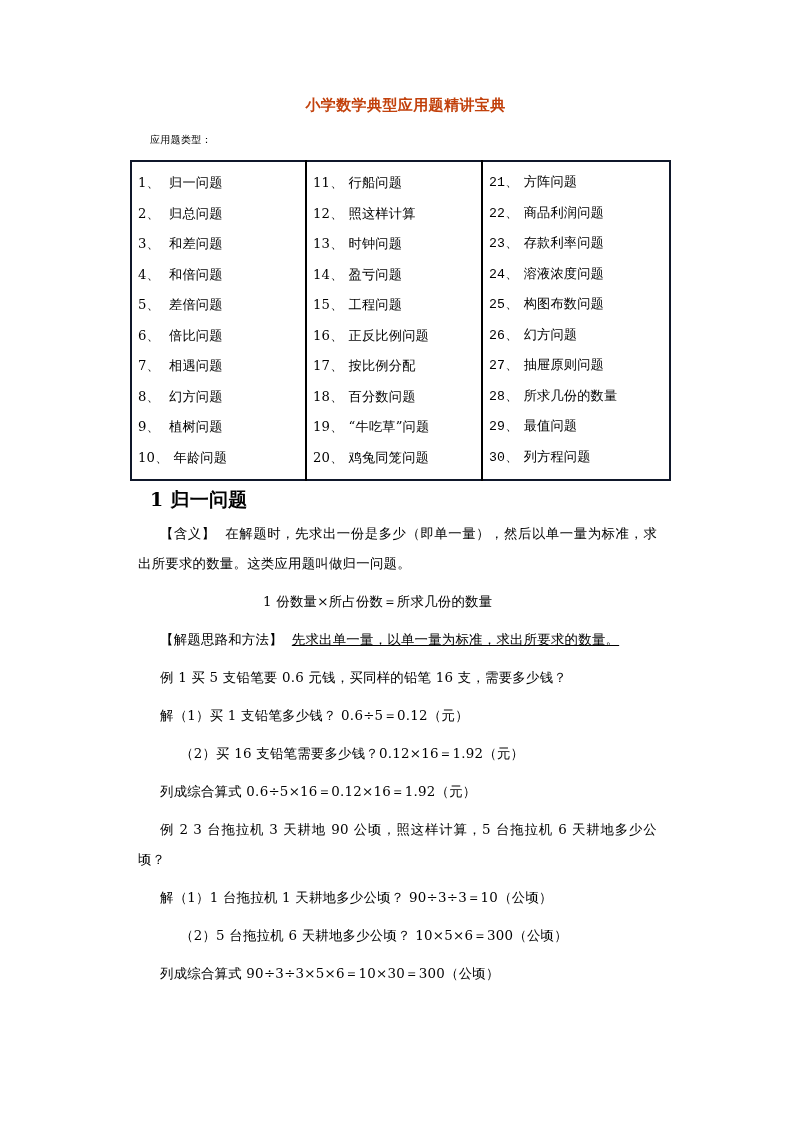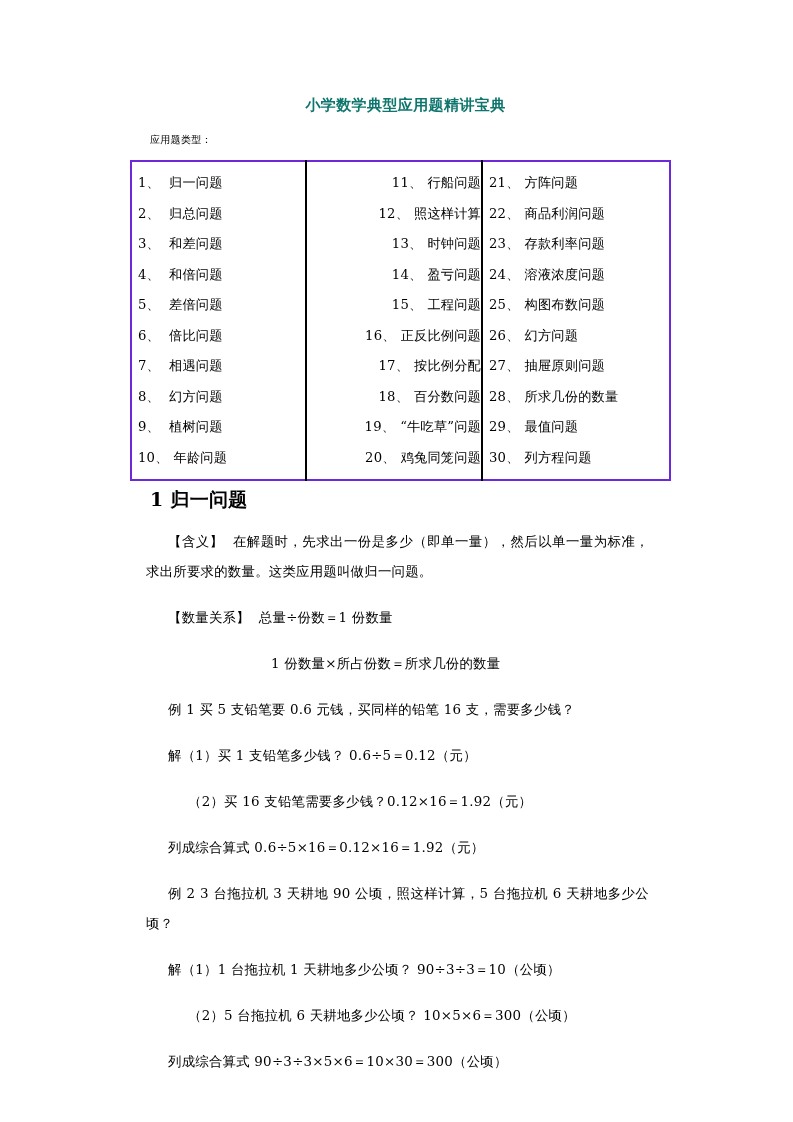--- a/index.html
+++ b/index.html
@@ -49,21 +49,21 @@
     padding-left: 20px;
     letter-spacing: 0.3px;
   }
 
   
   .types-table {
     border-collapse: collapse;
     width: 533px;
     table-layout: fixed;
     margin: 0 0 6px 0;
-    border: 2px solid #6d28d9;
+    border: 2px solid #0f172a;
   }
   .types-table td {
     border: 0;
     padding: 0;
     vertical-align: top;
   }
   .types-table td.col {
     border-right: 2px solid #000000;
   }
   .types-table td.col.last {
@@ -97,39 +97,39 @@
     font-size: 19px;
     font-weight: bold;
     line-height: 24px;
     margin: 4px 0 2px 0;
     padding-left: 20px;
     letter-spacing: 0.3px;
   }
   p.body-line {
     font-size: 13.4px;
     line-height: 30px;
-    margin: 16px;
+    margin: 8px;
     letter-spacing: 0.25px;
     text-align: justify;
   }
   p.indent1 { text-indent: 22px; }
   p.indent2 { padding-left: 42px; text-indent: 0; }
   p.indent3 { padding-left: 125px; text-indent: 0; }
   p.indent-ans { padding-left: 42px; text-indent: 0; }
 
   .tag { font-weight: normal; }
   .ul { text-decoration: underline; }
 </style>
 </head>
 <body>
 
 <div class="page">
   <div class="content">
 
-    <h1 class="doc-title" style="color:#0f766e;font-family:Liberation Serif, serif;">小学数学典型应用题精讲宝典</h1>
+    <h1 class="doc-title" style="color:#c2410c;font-family:Liberation Serif, serif;">小学数学典型应用题精讲宝典</h1>
 
     <div class="sub-label">应用题类型：</div>
 
     <table class="types-table">
       <tbody>
           <tr>
         <td class="col" style="width:173px;">
           <div class="col-inner">
             <div class="type-item">
               <span class="type-num">1、</span><span class="type-text">归一问题</span>
@@ -157,21 +157,21 @@
             </div>
             <div class="type-item">
               <span class="type-num">9、</span><span class="type-text">植树问题</span>
             </div>
             <div class="type-item">
               <span class="type-num wide">10、</span><span class="type-text">年龄问题</span>
             </div>
           </div>
         </td>
 
-        <td class="col" style="width:174px;text-align:right;">
+        <td class="col" style="width:174px;">
           <div class="col-inner">
             <div class="type-item">
               <span class="type-num wide">11、</span><span class="type-text">行船问题</span>
             </div>
             <div class="type-item">
               <span class="type-num wide">12、</span><span class="type-text">照这样计算</span>
             </div>
             <div class="type-item">
               <span class="type-num wide">13、</span><span class="type-text">时钟问题</span>
             </div>
@@ -192,21 +192,21 @@
             </div>
             <div class="type-item">
               <span class="type-num wide">19、</span><span class="type-text">“牛吃草”问题</span>
             </div>
             <div class="type-item">
               <span class="type-num wide">20、</span><span class="type-text">鸡兔同笼问题</span>
             </div>
           </div>
         </td>
 
-        <td class="col last" style="width:186px;">
+        <td class="col last" style="width:186px;font-family:Liberation Mono, monospace;">
           <div class="col-inner">
             <div class="type-item">
               <span class="type-num wide">21、</span><span class="type-text">方阵问题</span>
             </div>
             <div class="type-item">
               <span class="type-num wide">22、</span><span class="type-text">商品利润问题</span>
             </div>
             <div class="type-item">
               <span class="type-num wide">23、</span><span class="type-text">存款利率问题</span>
             </div>
@@ -234,25 +234,25 @@
           </div>
         </td>
       </tr>
     </tbody>
       </table>
 
     <div class="section-head">1 归一问题</div>
 
     <p class="body-line indent1"><span class="tag">【含义】</span>&nbsp;&nbsp;<span>在解题时，先求出一份是多少（即单一量），然后以单一量为标准，求出所要求的数量。这类应用题叫做归一问题。</span></p>
 
-    <p class="body-line indent1"><span class="tag">【数量关系】</span>&nbsp;&nbsp;<span>总量÷份数＝1 份数量</span></p>
 
     <p class="body-line indent3"><span>1 份数量×所占份数＝所求几份的数量</span></p>
 
 
+    <p class="body-line indent1"><span class="tag">【解题思路和方法】</span>&nbsp;&nbsp;<span class="ul">先求出单一量，以单一量为标准，求出所要求的数量。</span></p>
 
     <p class="body-line indent1">例 1 买 5 支铅笔要 0.6 元钱，买同样的铅笔 16 支，需要多少钱？</p>
 
     <p class="body-line indent1">解（1）买 1 支铅笔多少钱？  0.6÷5＝0.12（元）</p>
 
     <p class="body-line indent2">（2）买 16 支铅笔需要多少钱？0.12×16＝1.92（元）</p>
 
     <p class="body-line indent1">列成综合算式 0.6÷5×16＝0.12×16＝1.92（元）</p>
 
 

